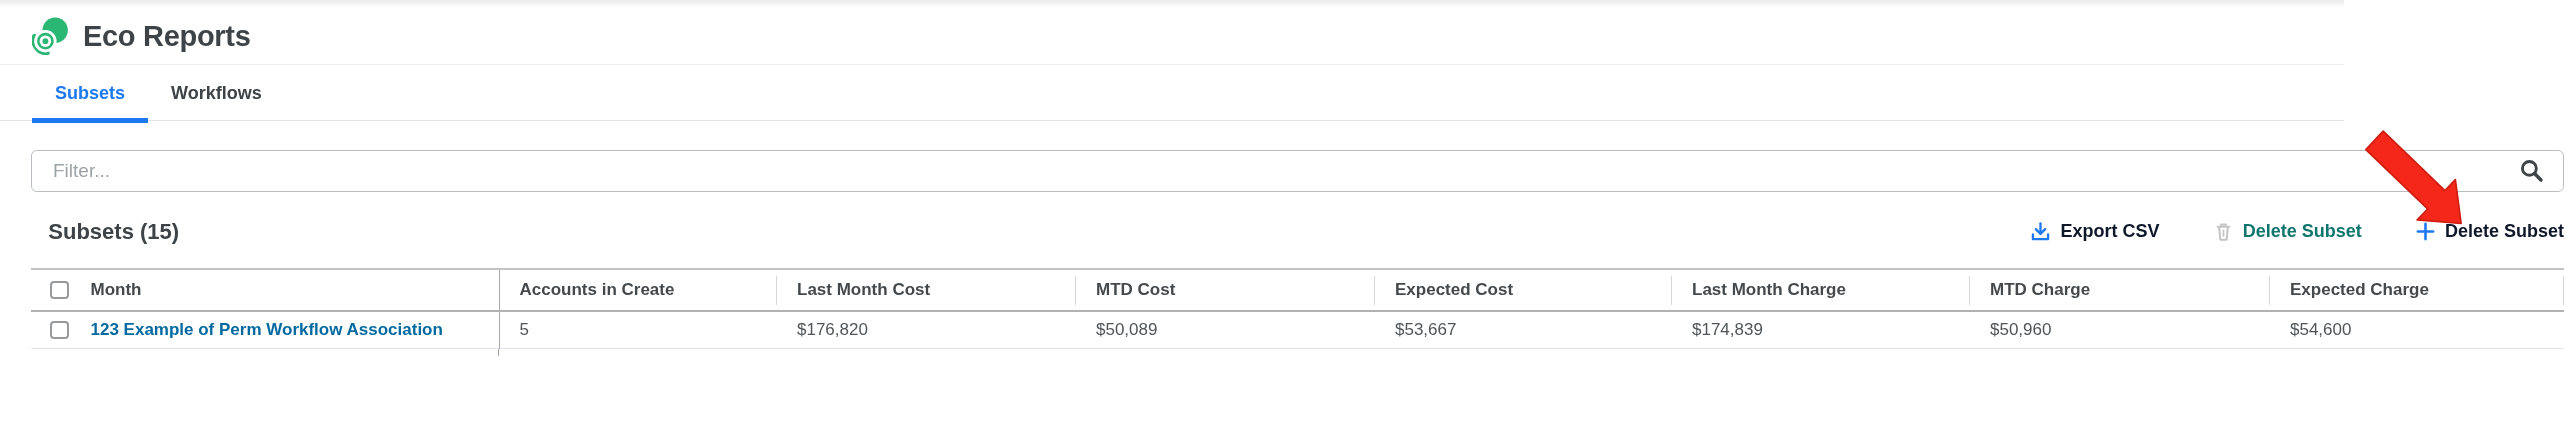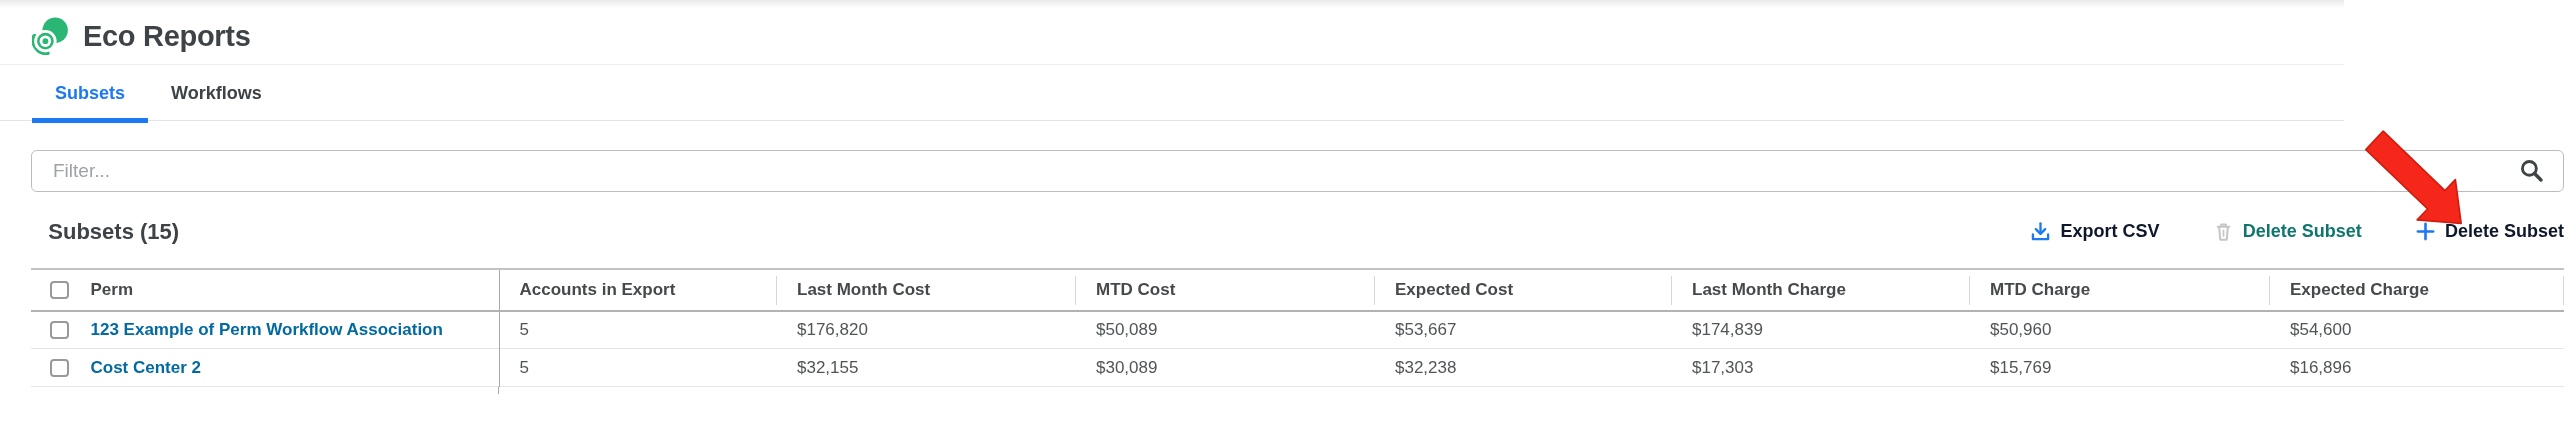--- a/index.html
+++ b/index.html
@@ -135,24 +135,24 @@
         <col style="width:297px">
           <col style="width:298px">
           <col style="width:300px">
           <col style="width:294px">
       </colgroup>
       <thead>
         <tr>
           <th class="name-col">
             <div class="name-cell">
               <input type="checkbox" class="cbx" style="">
-              <span>Perm</span>
+              <span>Month</span>
             </div>
           </th>
-          <th class="head-plain">Accounts in Export</th>
+          <th class="head-plain">Accounts in Create</th>
           <th class="head-plain">Last Month Cost</th>
           <th class="head-plain">MTD Cost</th>
           <th class="head-plain">Expected Cost</th>
           <th class="head-plain">Last Month Charge</th>
           <th class="head-plain">MTD Charge</th>
           <th class="head-plain">Expected Charge</th>
         </tr>
       </thead>
       <tbody>
         <tr>
@@ -163,35 +163,20 @@
             </div>
           </td>
           <td class="num">5</td>
           <td class="num">$176,820</td>
           <td class="num">$50,089</td>
           <td class="num">$53,667</td>
           <td class="num">$174,839</td>
           <td class="num">$50,960</td>
           <td class="num">$54,600</td>
         </tr>
-        <tr>
-          <td class="name-col">
-            <div class="name-cell">
-              <input type="checkbox" class="cbx" style="">
-              <a class="row-link">Cost Center 2</a>
-            </div>
-          </td>
-          <td class="num">5</td>
-          <td class="num">$32,155</td>
-          <td class="num">$30,089</td>
-          <td class="num">$32,238</td>
-          <td class="num">$17,303</td>
-          <td class="num">$15,769</td>
-          <td class="num">$16,896</td>
-        </tr>
       </tbody>
     </table>
     <div class="sep-stub"></div>
   </div>
 
   <svg class="arrow-overlay" viewBox="0 0 4460 776">
     <polygon points="4127,227 4234,330 4252,311 4262,387 4186,381 4204,362 4097,259" fill="#f5271b" stroke="#cf1e0f" stroke-width="3" stroke-linejoin="round"></polygon>
   </svg>
 
 </div>

